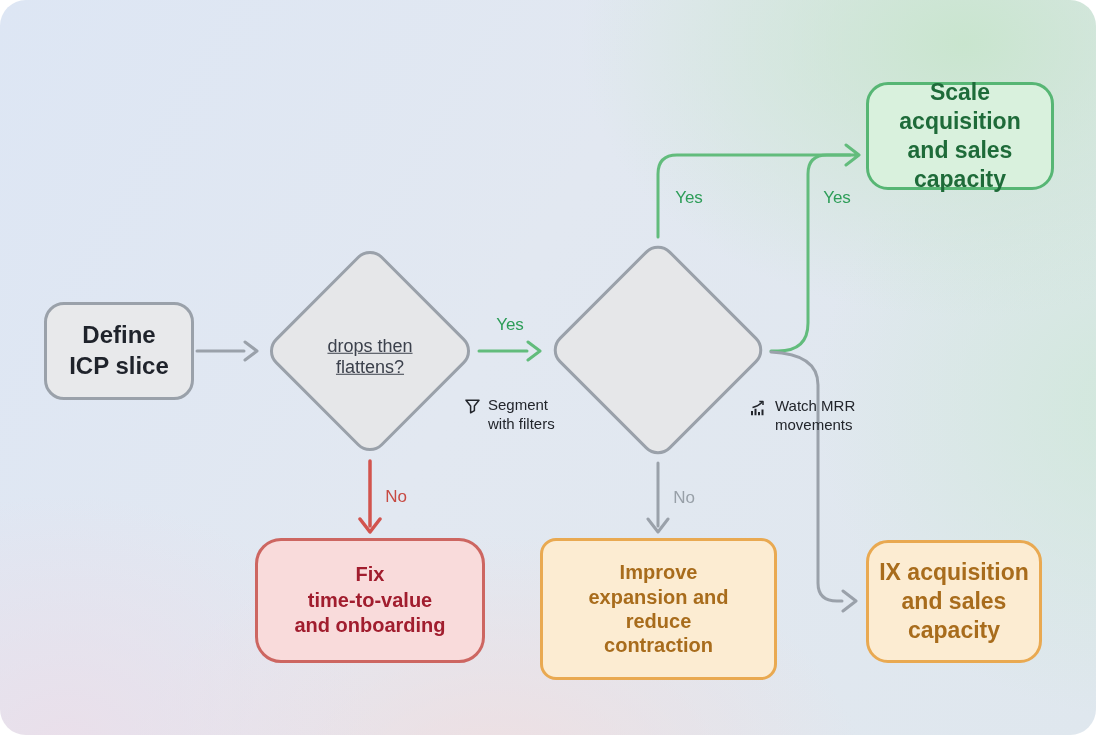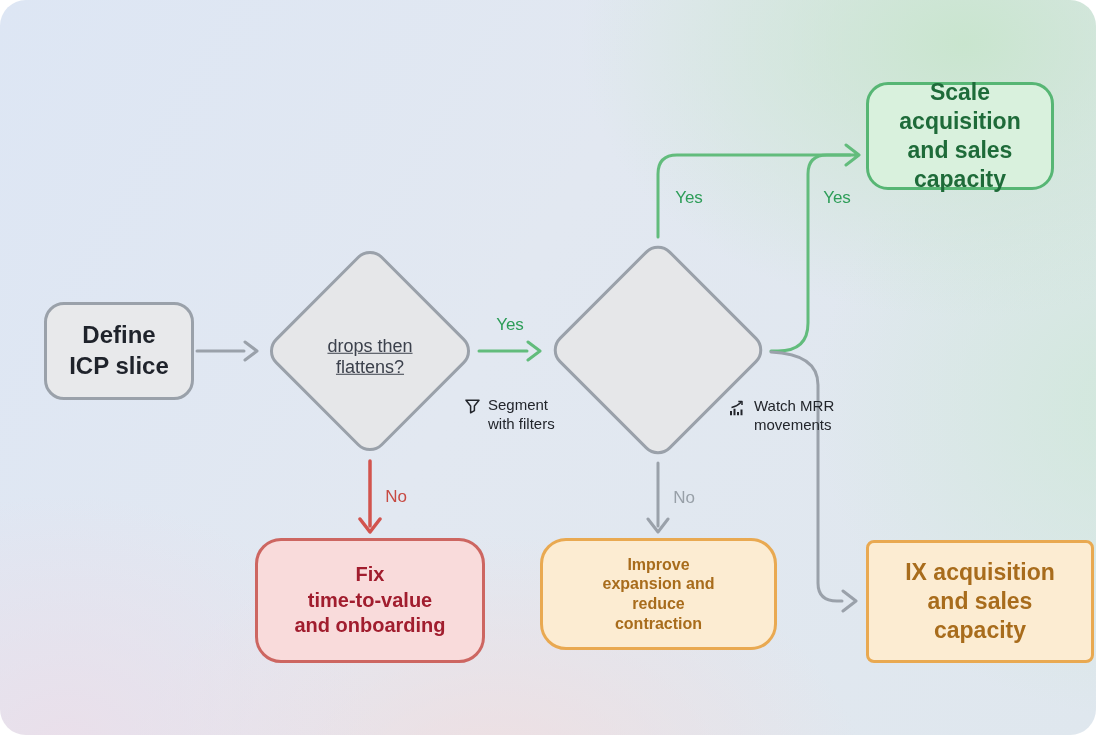--- a/index.html
+++ b/index.html
@@ -21,24 +21,24 @@
 
   .node{position:absolute;display:flex;align-items:center;justify-content:center;
         text-align:center;font-weight:700;box-sizing:border-box;}
   .node span{white-space:pre-line;display:block;}
   .define{left:44px;top:302px;width:150px;height:98px;border:3px solid #9aa1aa;
           border-radius:20px;background:#e8e9eb;color:#1f232b;font-size:24px;line-height:1.28;}
   .scale{left:866px;top:82px;width:188px;height:108px;border:3px solid #57b674;
          border-radius:22px;background:#d9f1dd;color:#1e6b39;font-size:23px;line-height:1.26;}
   .fix{left:255px;top:538px;width:230px;height:125px;border:3px solid #cd6661;
        border-radius:26px;background:#f9dbdb;color:#a11d2e;font-size:20px;line-height:1.28;}
-  .improve{left:540px;top:538px;width:237px;height:112px;border:3px solid #e9a951;
-           border-radius:26px;background:#fcecd2;color:#a86c1c;font-size:16px;line-height:1.22;}
-  .ix{left:866px;top:540px;width:228px;height:123px;border:3px solid #e9a951;
-      border-radius:8px;background:#fcecd2;color:#a86c1c;font-size:23px;line-height:1.26;}
+  .improve{left:540px;top:538px;width:237px;height:142px;border:3px solid #e9a951;
+           border-radius:16px;background:#fcecd2;color:#a86c1c;font-size:20px;line-height:1.22;}
+  .ix{left:866px;top:540px;width:176px;height:123px;border:3px solid #e9a951;
+      border-radius:22px;background:#fcecd2;color:#a86c1c;font-size:23px;line-height:1.26;}
 
   .diamond{position:absolute;width:0;height:0;}
   .diamond .shape{position:absolute;left:0;top:0;transform:translate(-50%,-50%) rotate(45deg);
                   background:#e6e7e9;border:3px solid #9aa1aa;border-radius:18px;box-sizing:border-box;}
   .d1{left:370px;top:351px;} .d1 .shape{width:152px;height:152px;}
   .d2{left:658px;top:350px;} .d2 .shape{width:158px;height:158px;}
   .diamond .content{position:absolute;left:0;top:0;transform:translate(-50%,-50%);
                     width:200px;text-align:center;}
   .d-title{font-weight:700;font-size:23px;line-height:1.2;color:#1f232b;white-space:pre-line;}
   .d-sub{font-size:18px;line-height:1.18;color:#3c414c;margin-top:12px;white-space:pre-line;text-decoration:underline;}
@@ -120,21 +120,21 @@
   <span class="edge-label lbl-gray" style="left:684px;top:498px;">No</span>
 
   <div class="annotation" style="left:464px;top:396px;">
     <svg width="17" height="17" viewBox="0 0 17 17">
       <path d="M2 2.2 H15 L10.4 8 V12.6 L6.6 14.8 V8 Z" fill="none" stroke="#22252b" stroke-width="1.5" stroke-linejoin="round"></path>
     </svg>
     <span class="txt">Segment
 with filters</span>
   </div>
 
-  <div class="annotation" style="left:729px;top:397px;">
+  <div class="annotation" style="left:750px;top:397px;">
     <svg width="18" height="17" viewBox="0 0 18 17">
       <path d="M2 16.2 V12 M5.5 16.2 V9.8 M9 16.2 V13 M12.5 16.2 V10.5" fill="none" stroke="#22252b" stroke-width="2"></path>
       <path d="M2.5 8.5 C5.5 8 8.8 6.3 12.2 3.2" fill="none" stroke="#22252b" stroke-width="1.5"></path>
       <path d="M9.3 2.4 H13 V6.1" fill="none" stroke="#22252b" stroke-width="1.5" stroke-linejoin="round"></path>
     </svg>
     <span class="txt">Watch MRR
 movements</span>
   </div>
 
 </div>

